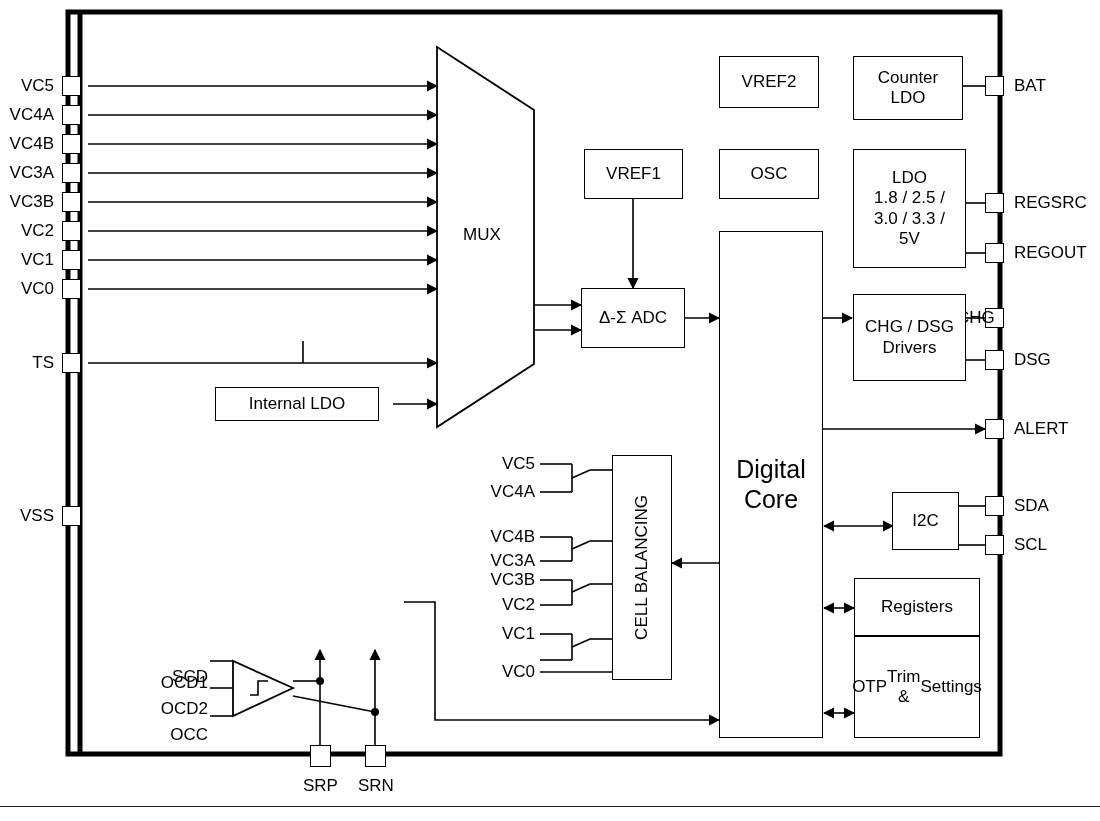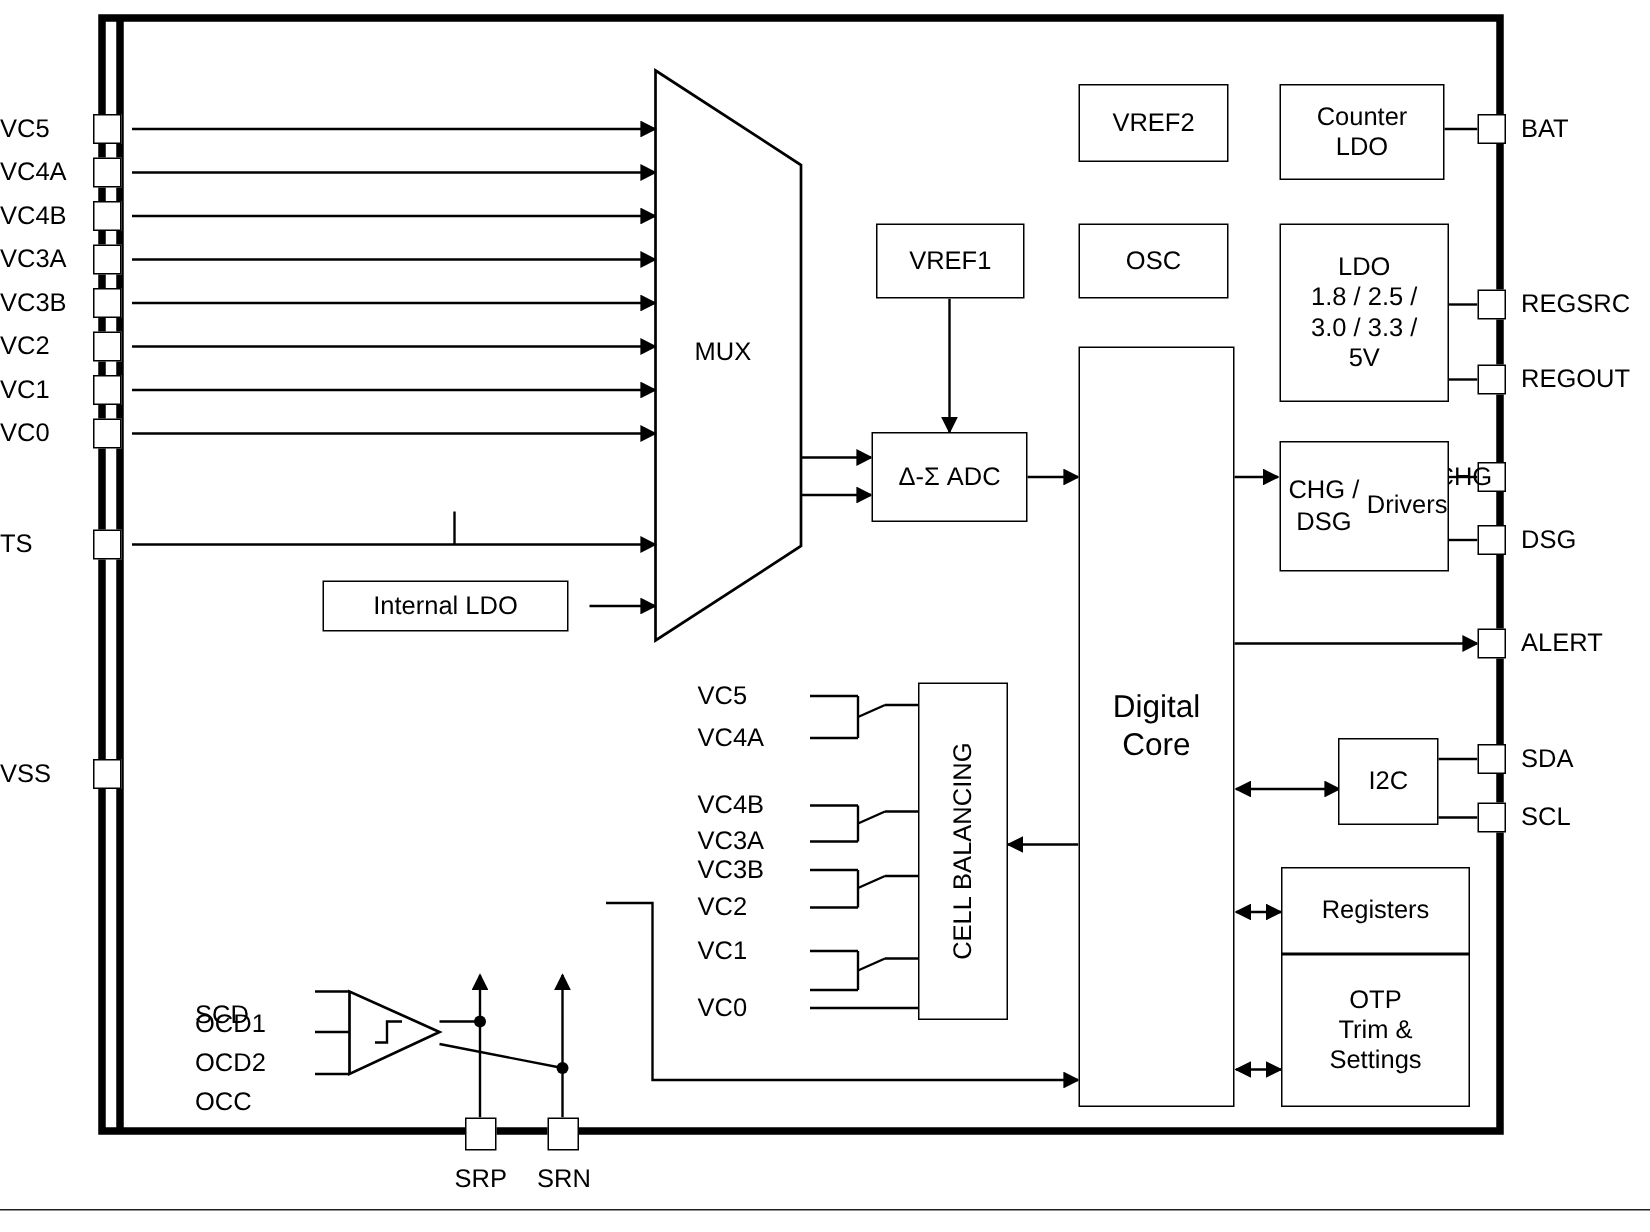--- a/index.html
+++ b/index.html
@@ -35,21 +35,21 @@
     box-sizing: border-box;
     border: 1.6px solid #000;
     background: #fff;
   }
   .lbl {
     position: absolute;
     font-size: 17px;
     white-space: nowrap;
     line-height: 1.2;
   }
-  .lbl.right { }
+  .lbl.right { text-align: right; }
   .vert {
     writing-mode: vertical-rl;
     transform: rotate(180deg);
   }
   svg.wires {
     position: absolute;
     left: 0;
     top: 0;
     width: 1100px;
     height: 821px;
@@ -258,39 +258,39 @@
     <span>Δ-Σ  ADC</span>
   </div>
 
   <div class="box" style="left:853px; top:149px; width:113px; height:119px; flex-direction:column;">
     <span>LDO</span>
     <span>1.8 / 2.5 /</span>
     <span>3.0 / 3.3 /</span>
     <span>5V</span>
   </div>
 
-  <div class="box" style="left:853px; top:294px; width:113px; height:87px; flex-direction:row;">
+  <div class="box" style="left:853px; top:294px; width:113px; height:87px; flex-direction:column;">
     <span>CHG / DSG</span>
     <span>Drivers</span>
   </div>
 
-  <div class="box" style="left:719px; top:231px; width:104px; height:507px; flex-direction:column; font-size:21px;">
+  <div class="box" style="left:719px; top:231px; width:104px; height:507px; flex-direction:column; font-size:25px;">
     <span>Digital</span>
     <span>Core</span>
   </div>
 
   <div class="box" style="left:892px; top:492px; width:67px; height:58px;">
     <span>I2C</span>
   </div>
 
   <div class="box" style="left:854px; top:578px; width:126px; height:58px;">
     <span>Registers</span>
   </div>
 
-  <div class="box" style="left:854px; top:636px; width:126px; height:102px; flex-direction:column;">
+  <div class="box" style="left:854px; top:636px; width:126px; height:102px; flex-direction:row;">
     <span>OTP</span>
     <span>Trim &amp;</span>
     <span>Settings</span>
   </div>
 
   <div class="box" style="left:612px; top:455px; width:60px; height:225px;">
     <span class="vert" style="font-size:17px;">CELL BALANCING</span>
   </div>
 
 

